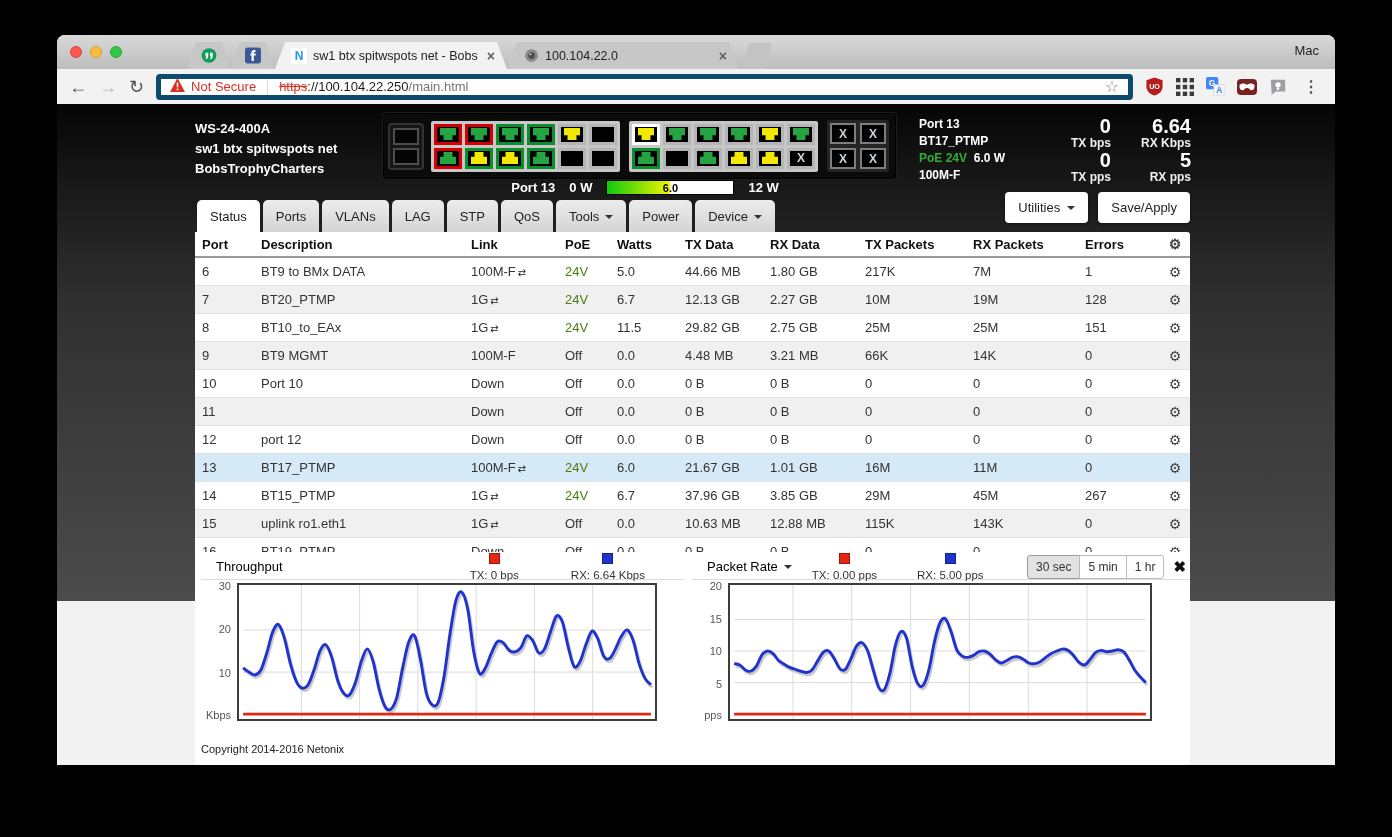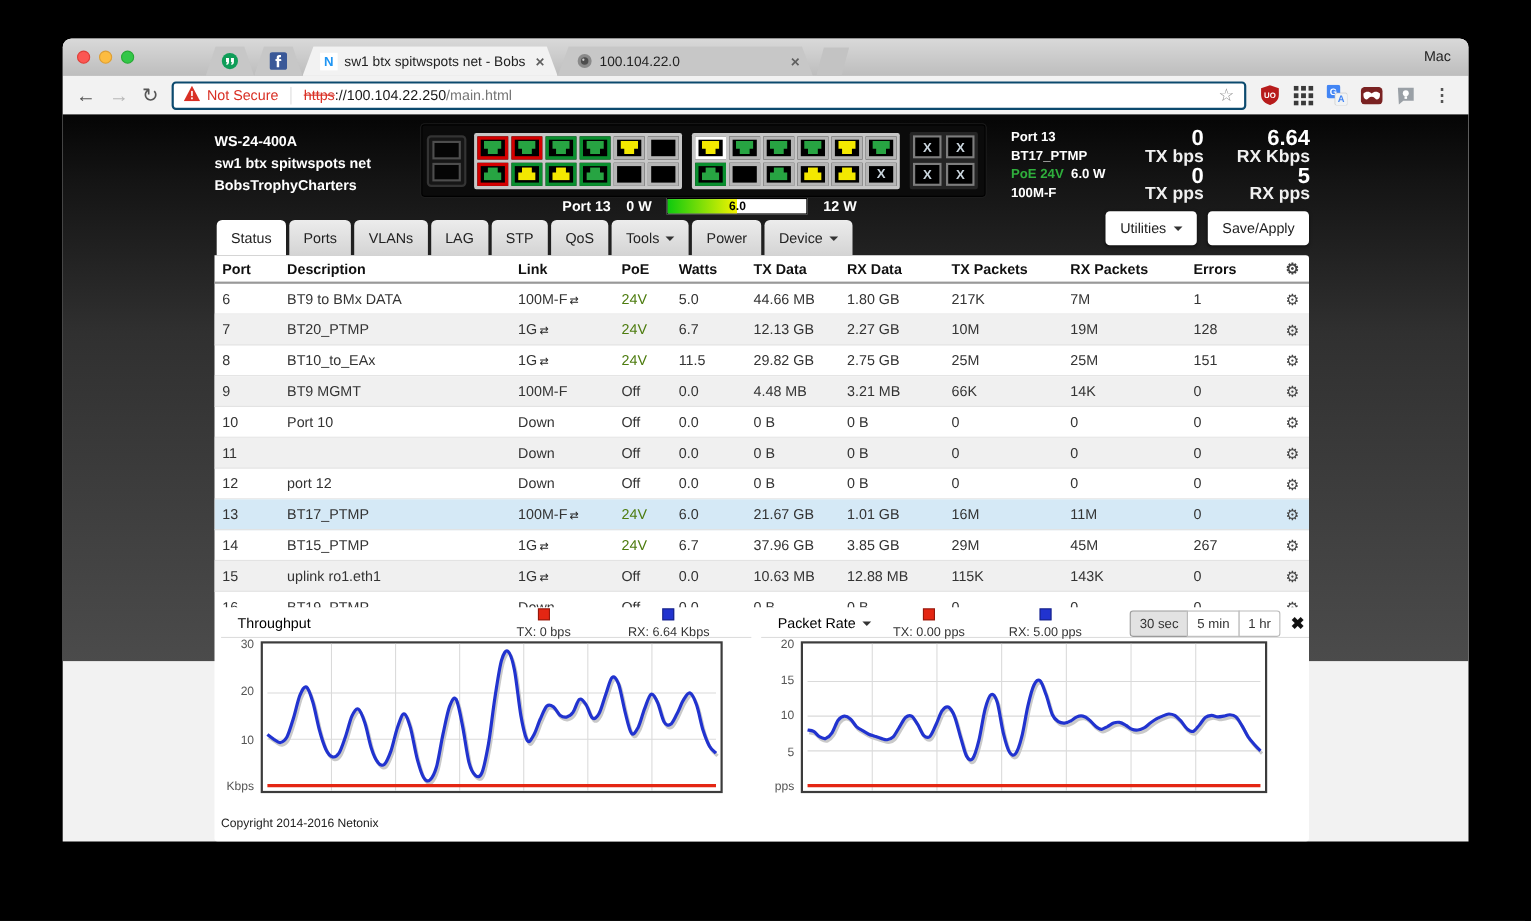--- a/index.html
+++ b/index.html
@@ -26,21 +26,21 @@
   .tab-close{color:#5f5f5f;font-size:14px;font-weight:bold;padding:0 2px;}
   .fav{width:16px;height:16px;display:flex;align-items:center;justify-content:center;flex:none;}
   .fav.netonix{background:#fff;color:#2196f3;font-weight:bold;font-size:12px;}
   .newtab{width:30px;height:26px;background:#c3c3c3;margin-left:3px;
           clip-path:polygon(7px 0,100% 0,calc(100% - 7px) 100%,0 100%);}
   .mac{position:absolute;right:16px;top:8px;font-size:13px;color:#222;}
   
   .toolbar{height:35px;background:#f2f2f2;display:flex;align-items:center;padding:0 12px;gap:12px;}
   .navic{font-size:18px;color:#555;line-height:1;}
   .navic.fwd{color:#b8b8b8;}
-  .urlbar{flex:1;height:26px;background:#fff;border:2px solid #0c4a6e;border-radius:4px;
+  .urlbar{flex:1;height:26px;background:#fff;border:5px solid #0c4a6e;border-radius:4px;
           display:flex;align-items:center;padding:0 9px;gap:6px;font-size:13px;min-width:0;}
   .notsecure{color:#d93025;}
   .urldivider{width:1px;height:16px;background:#ddd;margin:0 5px;}
   .scheme{color:#d93025;text-decoration:line-through;}
   .urlhost{color:#1b1b1b;}
   .urlpath{color:#757575;}
   .star{margin-left:auto;color:#8a8a8a;font-size:16px;}
   .ext{display:flex;align-items:center;gap:12px;}
   .ext svg{display:block;}
   .menu-dots{color:#555;font-size:16px;font-weight:bold;padding:0 4px;}
@@ -66,21 +66,21 @@
   .jack.up{clip-path:polygon(22% 0,78% 0,78% 40%,100% 40%,100% 100%,0 100%,0 40%,22% 40%);}
   .ccell{width:26px;height:17px;border:2px solid #4d4d4d;background:#050505;}
   .xcell{width:26px;height:21px;border:2px solid #7d7d7d;background:#000;color:#c9d4dc;
          font-weight:bold;font-size:12px;display:flex;align-items:center;justify-content:center;}
   .pcell.xport{color:#c9d4dc;font-weight:bold;font-size:12px;}
   .p13{position:absolute;left:862px;top:12px;width:272px;display:flex;justify-content:space-between;}
   .p13-info{font-size:12px;font-weight:bold;color:#fff;line-height:17px;}
   .poe-green{color:#2fae3c;}
   .p13-stats{display:grid;grid-template-columns:auto auto;column-gap:30px;text-align:right;}
   .snum{font-size:20px;font-weight:bold;color:#fff;line-height:21px;}
-  .slab{font-size:16px;font-weight:bold;color:#f0f0f0;line-height:12px;}
+  .slab{font-size:12px;font-weight:bold;color:#f0f0f0;line-height:12px;}
   .meter{position:absolute;left:326px;top:76px;width:524px;display:flex;align-items:center;
          justify-content:center;gap:14px;color:#fff;font-weight:bold;font-size:13px;}
   .mbar{position:relative;width:128px;height:15px;background:#fff;border:1px solid #000;}
   .mfill{position:absolute;left:0;top:0;bottom:0;background:linear-gradient(90deg,#0eca0e,#f4f400);}
   .mval{position:absolute;left:50%;top:0;transform:translateX(-50%);font-size:11px;color:#000;line-height:14px;}
   
   .navrow{position:absolute;left:138px;top:93px;width:995px;height:35px;}
   .navtabs{position:absolute;left:2px;bottom:0;display:flex;gap:3px;align-items:flex-end;}
   .ntab{background:linear-gradient(#ececec,#d4d4d4);padding:9px 13px 8px;font-size:13px;color:#222;
         border-radius:5px 5px 0 0;white-space:nowrap;display:flex;align-items:center;gap:6px;}

